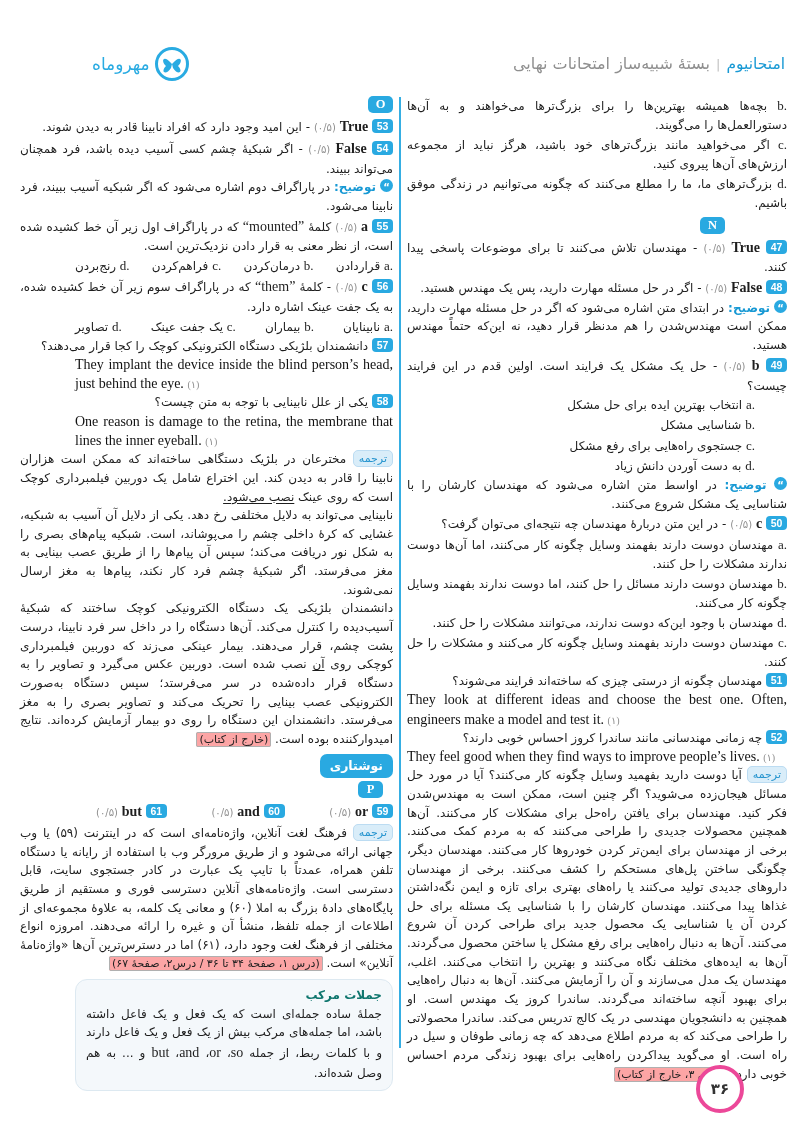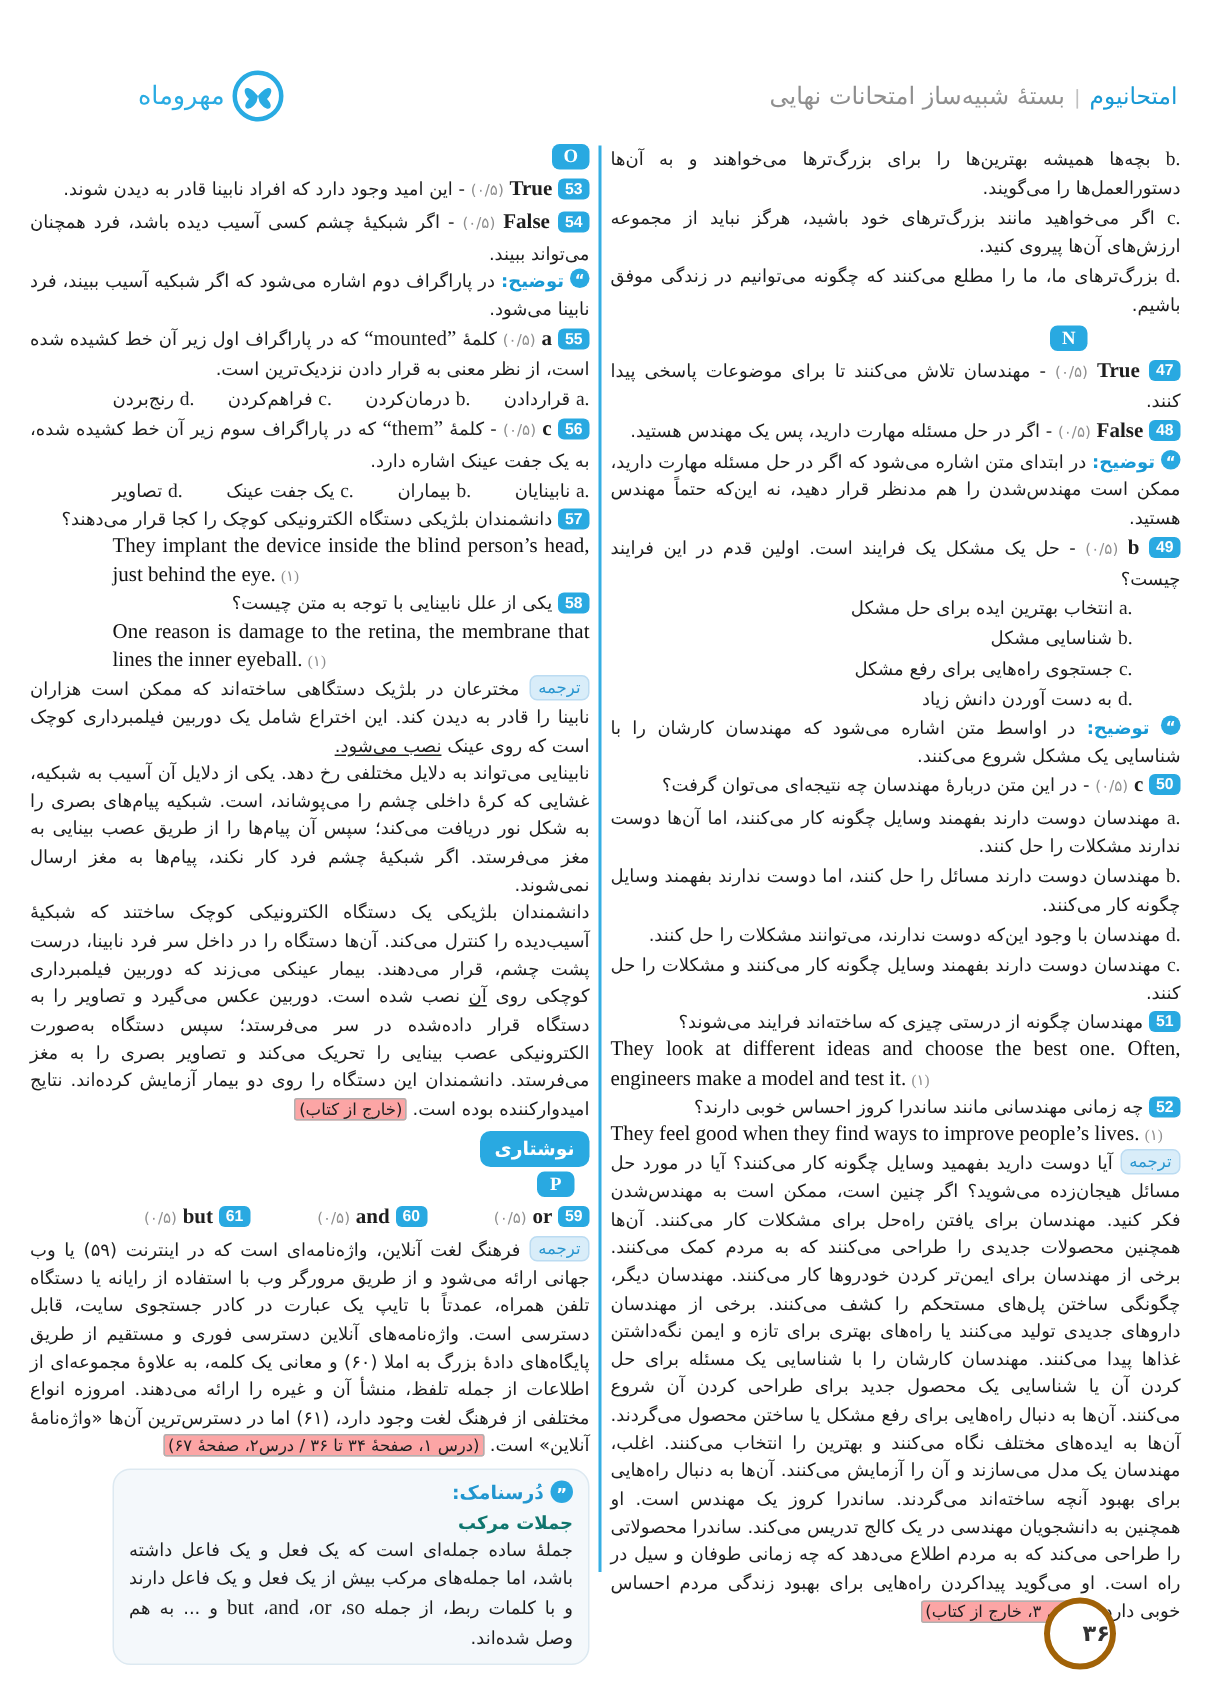--- a/index.html
+++ b/index.html
@@ -44,22 +44,22 @@
   .pill-row{margin:5px 0 3px;}
   .pill{display:inline-block;background:#29a9e1;color:#fff;font-weight:bold;font-size:12.5px;border-radius:7px;padding:2px 10px 3px;}
   u{text-decoration:underline;text-underline-offset:2px;}
   
   .dbox{margin:6px 0 0 0;margin-left:55px;background:#f4f8fb;border:1.5px solid #dde9f1;border-radius:12px;padding:5px 10px 7px;}
   .dbox-title{color:#2196cf;font-weight:bold;font-size:12.5px;}
   .dbox-icon{display:inline-block;background:#2aa7e0;color:#fff;width:15px;height:15px;line-height:19px;
         border-radius:50%;text-align:center;font-size:11px;font-weight:bold;vertical-align:-3px;overflow:hidden;}
   .dbox-heading{font-weight:bold;margin:1px 0 0;color:#0f766e;}
   
-  .page-circle{position:absolute;left:696px;top:1065px;width:40px;height:40px;border:4px solid #a16207;border-radius:50%;
-        background:#fff;line-height:40px;font-weight:bold;font-size:15px;color:#333;}
+  .page-circle{position:absolute;left:696px;top:1065px;width:40px;height:40px;border:4px solid #ec4899;border-radius:50%;
+        background:#fff;text-align:center;line-height:40px;font-weight:bold;font-size:15px;color:#333;}
 </style>
 </head>
 <body>
 
 <div class="page">
 
   <div class="masthead">
     <span class="brand">امتحانیوم</span><span class="sep">|</span><span class="subtitle">بستهٔ شبیه‌ساز امتحانات نهایی</span>
   </div>
   <div class="logo">
@@ -142,21 +142,20 @@
 
     <div class="ans-row">
       <span><span class="qnum">59</span> <span class="ans" dir="ltr">or</span> <span class="pts">(۰/۵)</span></span>
       <span><span class="qnum">60</span> <span class="ans" dir="ltr">and</span> <span class="pts">(۰/۵)</span></span>
       <span><span class="qnum">61</span> <span class="ans" dir="ltr">but</span> <span class="pts">(۰/۵)</span></span>
     </div>
 
     <p><span class="tarjome-badge">ترجمه</span> <span>فرهنگ لغت آنلاین، واژه‌نامه‌ای است که در اینترنت (۵۹) یا وب جهانی ارائه می‌شود و از طریق مرورگر وب با استفاده از رایانه یا دستگاه تلفن همراه، عمدتاً با تایپ یک عبارت در کادر جستجوی سایت، قابل دسترسی است. واژه‌نامه‌های آنلاین دسترسی فوری و مستقیم از طریق پایگاه‌های دادهٔ بزرگ به املا (۶۰) و معانی یک کلمه، به علاوهٔ مجموعه‌ای از اطلاعات از جمله تلفظ، منشأ آن و غیره را ارائه می‌دهند. امروزه انواع مختلفی از فرهنگ لغت وجود دارد، (۶۱) اما در دسترس‌ترین آن‌ها «واژه‌نامهٔ آنلاین» است.</span> <span class="ref">(درس ۱، صفحهٔ ۳۴ تا ۳۶ / درس۲، صفحهٔ ۶۷)</span></p>
 
     <div class="dbox">
-      <div class="dbox-title"><span class="dbox-icon">”</span> <span>دُرسنامک:</span></div>
       <div class="dbox-heading">جملات مرکب</div>
       <p><span>جملهٔ ساده جمله‌ای است که یک فعل و یک فاعل داشته باشد، اما جمله‌های مرکب بیش از یک فعل و یک فاعل دارند و با کلمات ربط، از جمله</span> <span class="ans" dir="ltr" style="font-weight:normal">so</span><span>، </span><span class="ans" dir="ltr" style="font-weight:normal">or</span><span>، </span><span class="ans" dir="ltr" style="font-weight:normal">and</span><span>، </span><span class="ans" dir="ltr" style="font-weight:normal">but</span> <span>و ... به هم وصل شده‌اند.</span></p>
     </div>
   </section>
 
   <div class="page-circle"><span>۳۶</span></div>
 
 </div>
 
 </body></html>

